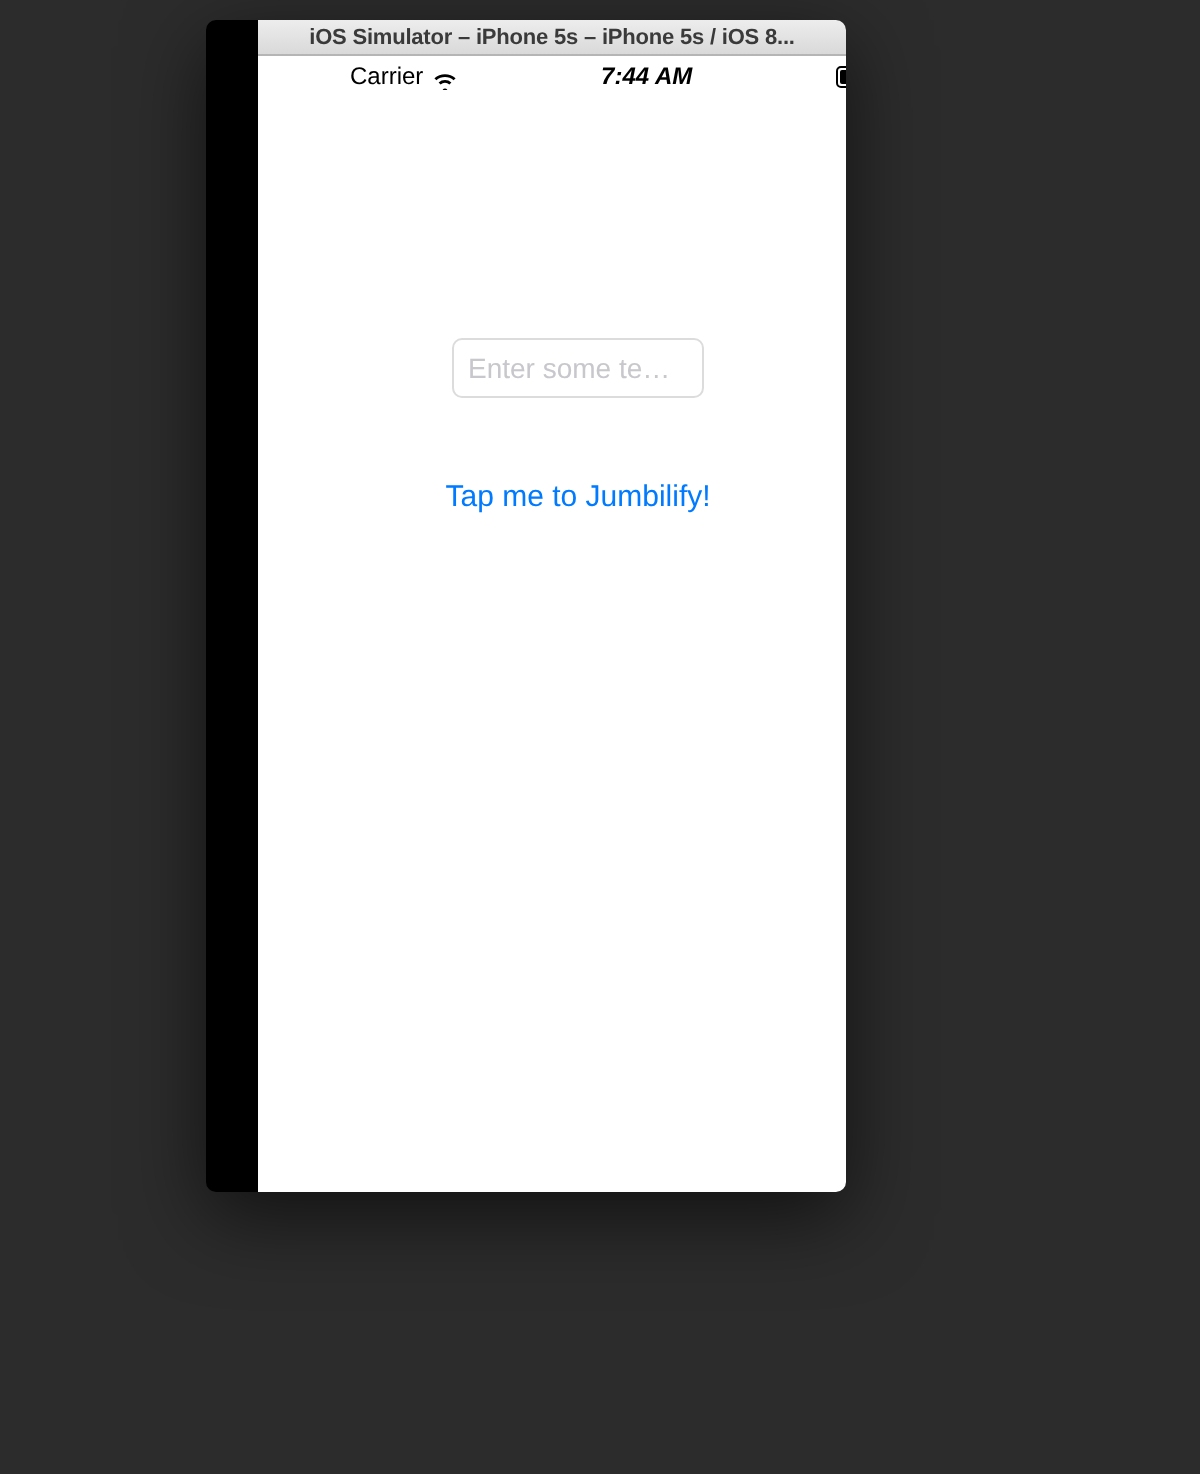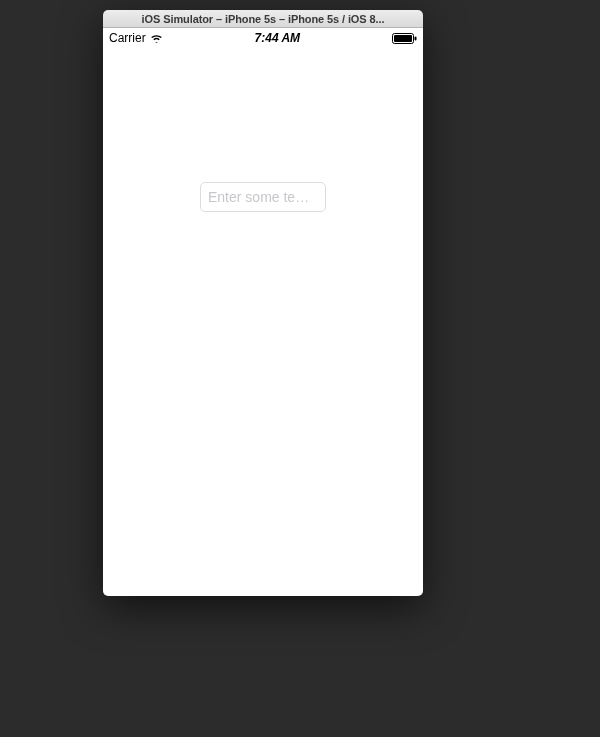--- a/index.html
+++ b/index.html
@@ -13,20 +13,21 @@
     }
     .simulator-window {
       position: absolute;
       left: 103px;
       top: 10px;
       width: 320px;
       background: #000000;
       border-radius: 5px;
       box-shadow: 0 12px 40px rgba(0,0,0,0.6);
       overflow: hidden;
+      padding-left: 26px;
     }
     .mac-titlebar {
       height: 18px;
       background: linear-gradient(#ededed, #d9d9d9);
       border-bottom: 1px solid #b5b5b5;
       display: flex;
       align-items: center;
       justify-content: center;
       font-size: 11px;
       color: #3a3a3a;
@@ -44,33 +45,33 @@
       height: 20px;
       width: 100%;
       display: flex;
       align-items: center;
       justify-content: space-between;
       padding: 0 6px;
       font-size: 12px;
       color: #000;
       font-weight: 500;
     }
-    .status-left { display: flex; align-items: center; gap: 4px; }
+    .status-left { display: flex; align-items: flex-end; gap: 4px; margin-left: 40px; }
     .status-time { font-weight: 600; font-style: italic; }
     .status-right { display: flex; align-items: center; gap: 4px; }
     .wifi-icon { display: inline-flex; }
     .battery { display: inline-flex; }
     .app-content {
       position: relative;
       width: 100%;
       height: calc(100% - 20px);
     }
     .text-input {
       position: absolute;
-      top: 134px;
+      top: 121px;
       left: 50%;
       transform: translateX(-50%);
       width: 126px;
       height: 30px;
       border: 1px solid #dcdcdc;
       border-radius: 5px;
       padding: 0 7px;
       font-size: 14px;
       font-family: inherit;
       color: #000;
@@ -116,15 +117,16 @@
             <rect x="0.5" y="0.5" width="21" height="10" rx="2" fill="none" stroke="#000" stroke-width="1"></rect>
             <rect x="2" y="2" width="18" height="7" rx="1" fill="#000"></rect>
             <rect x="22.5" y="3.5" width="2" height="4" rx="1" fill="#000"></rect>
           </svg>
         </span>
       </div>
     </div>
 
     <div class="app-content">
       <input type="text" class="text-input" placeholder="Enter some te…" style="">
+      <button class="jumb-button">Tap me to Jumbilify!</button>
     </div>
   </div>
 </div>
 
 </body></html>

